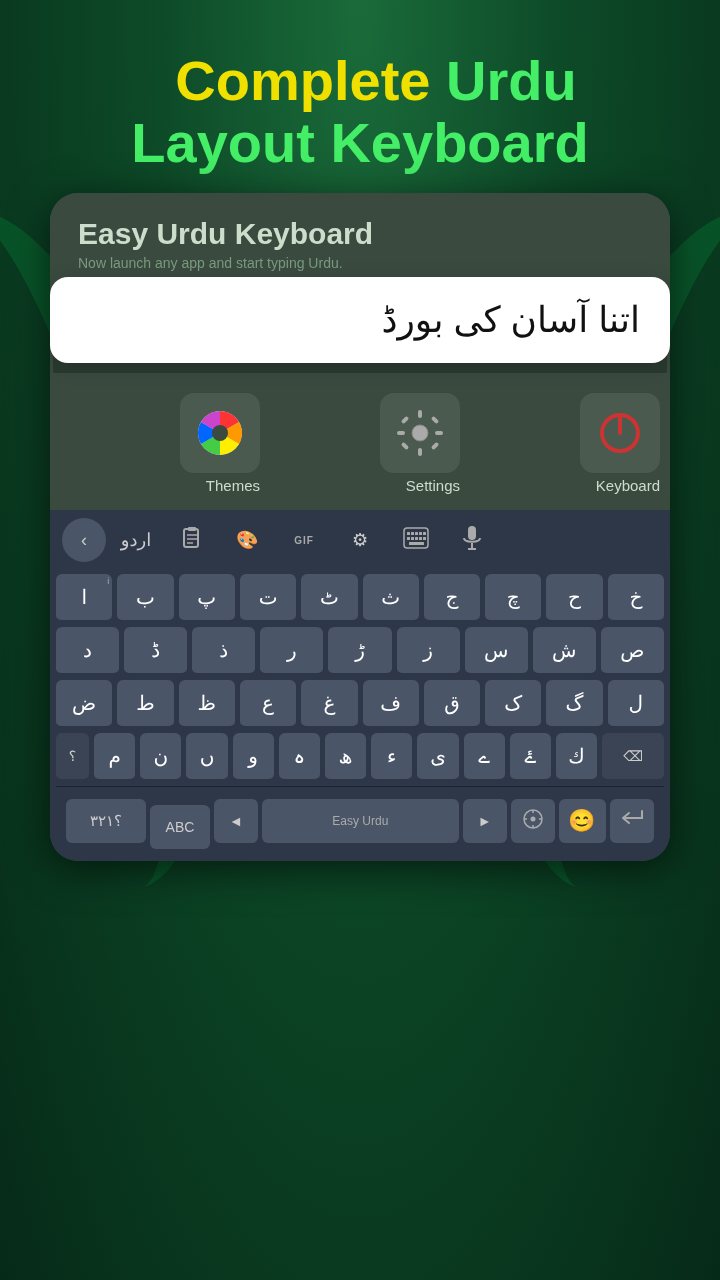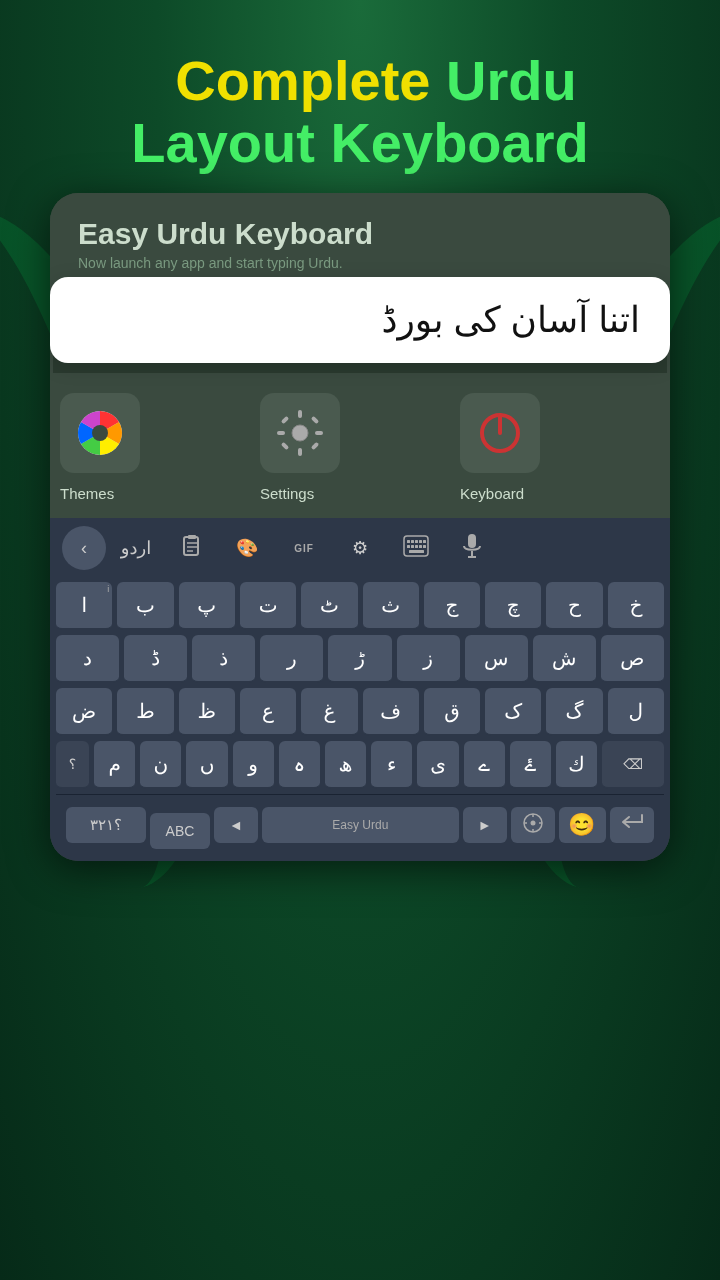--- a/index.html
+++ b/index.html
@@ -105,22 +105,22 @@
     
     .feature-icons {
       background: #3a4a3f;
       display: flex;
       justify-content: space-around;
       padding: 20px 10px 16px;
     }
     .feature-icon-item {
       display: flex;
       flex-direction: column;
-      align-items: flex-start;
-      gap: 12px;
+      align-items: flex-end;
+      gap: 4px;
       flex: 1;
     }
     .feature-icon-circle {
       width: 80px;
       height: 80px;
       border-radius: 14px;
       background: #4a5a4f;
       display: flex;
       align-items: center;
       justify-content: center;
@@ -220,21 +220,21 @@
       background: #2d3748;
       display: flex;
       align-items: center;
       padding: 6px 10px;
       gap: 4px;
       border-top: 1px solid #1a2332;
     }
     .bottom-btn {
       background: #4a5568;
       border-radius: 6px;
-      height: 36px;
+      height: 44px;
       display: flex;
       align-items: center;
       justify-content: center;
       cursor: pointer;
       color: #ccc;
       font-size: 14px;
       padding: 16px 10px;
     }
     .bottom-btn.num-btn { flex: 0 0 80px; font-size: 15px; }
     .bottom-btn.abc-btn { flex: 0 0 60px; margin-top: 12px; }

